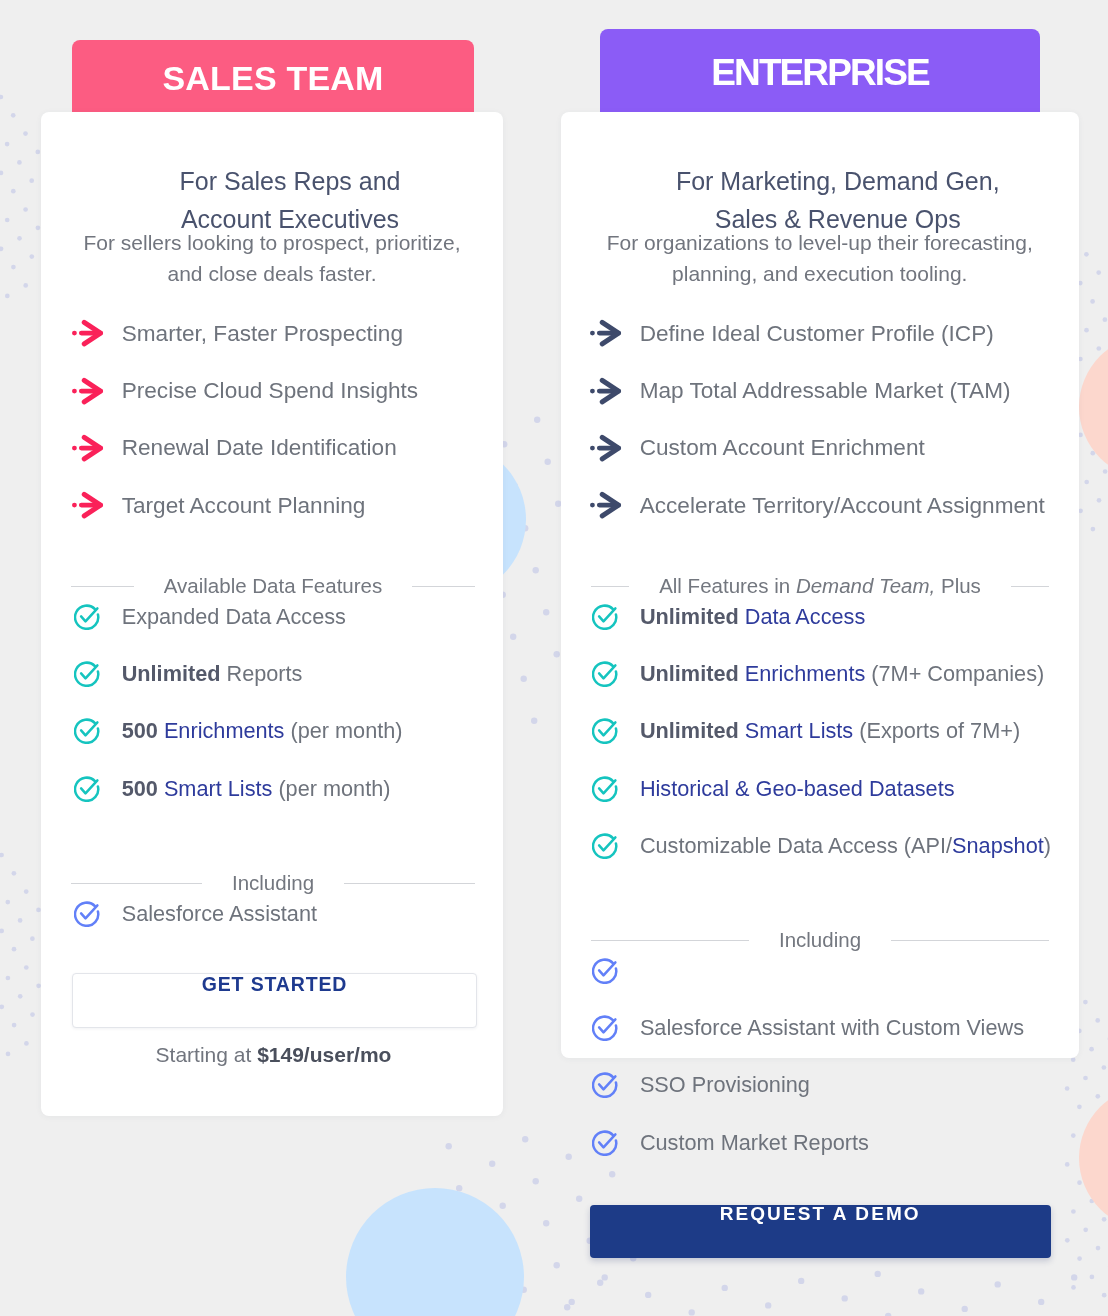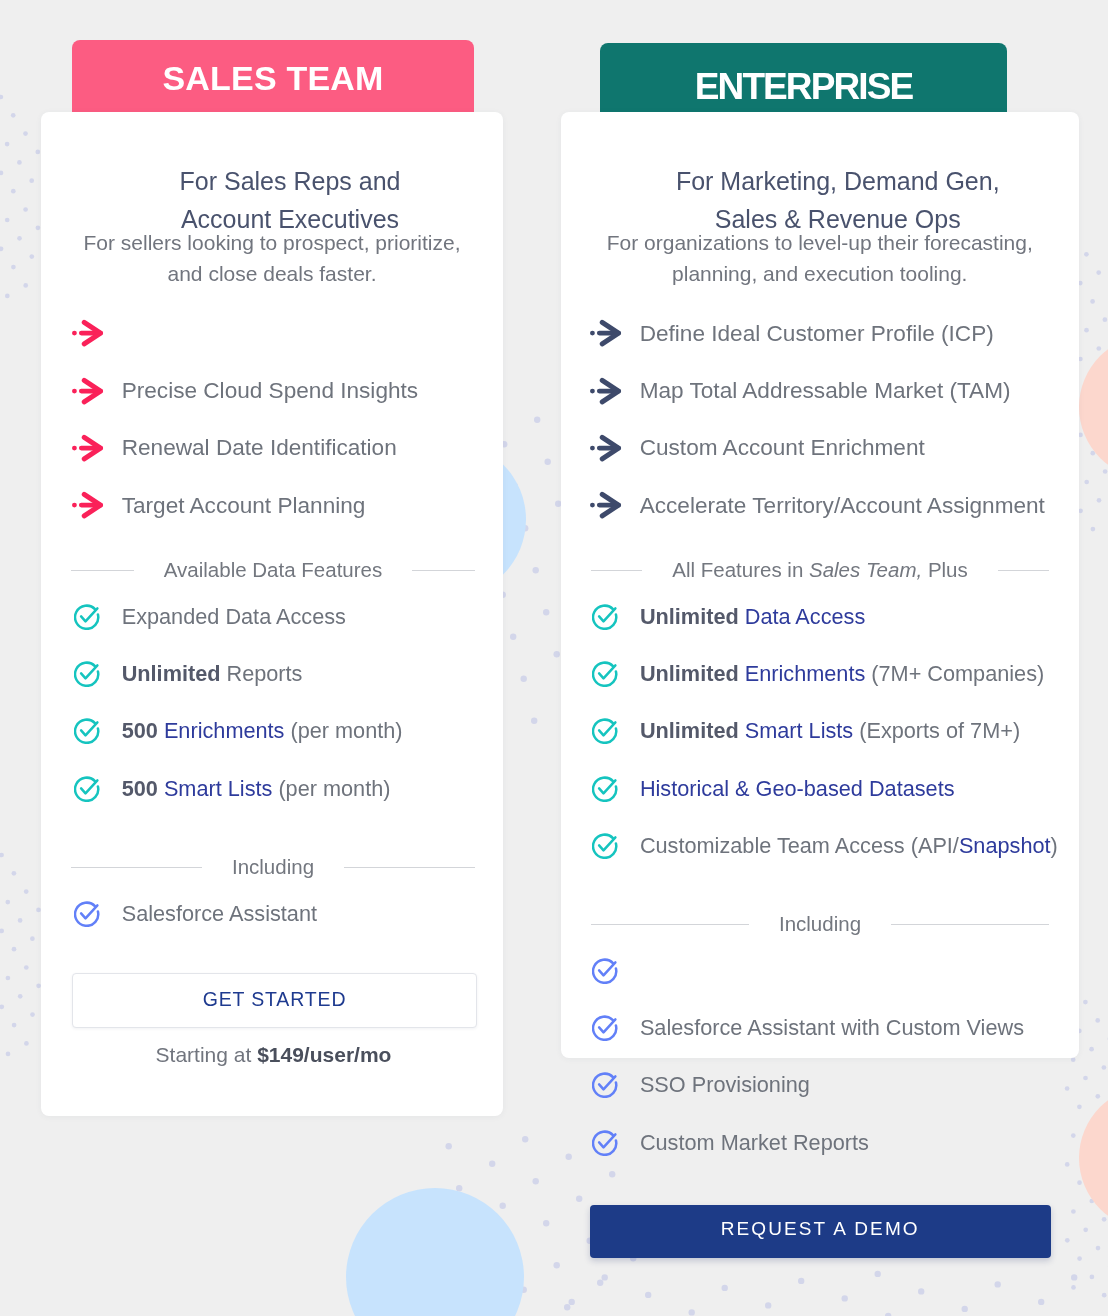--- a/index.html
+++ b/index.html
@@ -21,35 +21,35 @@
          font-weight:400;line-height:38px;}
   p.sub{margin:0;text-align:center;color:#71757e;font-size:21px;
         font-weight:400;line-height:31px;}
 
   .arrow-list{margin:0;padding:0;list-style:none;}
   .arrow-item{display:flex;align-items:center;height:57.4px;}
   .arrow-item .ico{width:32px;display:flex;align-items:center;}
   .arrow-item .lbl{color:#6e737c;font-size:22.6px;line-height:26px;margin-left:18px;
                    white-space:nowrap;}
 
-  .divider{display:flex;align-items:center;height:20px;}
+  .divider{display:flex;align-items:center;height:20px;margin-top:16px;}
   .divider .line{height:1px;background:#d3d5d9;flex:1 1 auto;}
   .divider .dtxt{color:#73777f;font-size:20.5px;white-space:nowrap;padding:0 30px;
                  line-height:20px;}
 
   .feat-list{margin:0;padding:0;list-style:none;}
   .feat-item{display:flex;align-items:center;height:57.4px;}
   .feat-item .ico{width:26px;display:flex;align-items:center;}
   .feat-item .lbl{color:#6e737c;font-size:21.7px;line-height:26px;margin-left:22px;
                   white-space:nowrap;}
   .lbl b{font-weight:bold;color:#54596a;}
   .lbl .lnk{color:#2e3b9c;}
 
-  .cta{position:absolute;display:flex;align-items:center;justify-content:center;
-       font-weight:normal;letter-spacing:2.1px;border-radius:4px;cursor:pointer;}
+  .cta{position:absolute;display:flex;justify-content:center;
+       font-weight:bold;letter-spacing:2.1px;border-radius:4px;cursor:pointer;}
   .cta.outline{background:#fff;border:1px solid #e3e5ea;color:#1e3a8f;font-size:19.5px;
                letter-spacing:0.85px;box-shadow:0 1px 3px rgba(60,70,100,.07);}
   .cta.solid{background:#1d3b87;color:#fff;font-size:19px;letter-spacing:2.1px;
              border-radius:4px;box-shadow:0 3px 6px rgba(40,55,110,.22);}
   .cta.solid span{position:relative;top:-2px;}
   .cta.outline span{position:relative;top:-1px;}
   .price{position:absolute;text-align:center;color:#71757e;font-size:21px;
          line-height:21px;}
   .price b{color:#4a4f5c;font-weight:bold;}
 </style>
@@ -239,20 +239,21 @@
 
   <ul class="arrow-list" style="position:absolute;left:30.7px;top:193px;width:420px;">
       <li class="arrow-item">
         <span class="ico">
           <svg width="33" height="29" viewBox="0 0 33 29">
             <circle cx="2.5" cy="14.1" r="2.5" fill="#fa2159"></circle>
             <path d="M9.7 14.1 H29.4" fill="none" stroke="#fa2159" stroke-width="5.1" stroke-linecap="round"></path>
             <path d="M12.6 3.0 L29.4 14.1 L12.6 25.2" fill="none" stroke="#fa2159" stroke-width="5.1" stroke-linecap="round" stroke-linejoin="round"></path>
           </svg>
         </span>
+        <span class="lbl">Smarter, Faster Prospecting</span>
       </li>
       <li class="arrow-item">
         <span class="ico">
           <svg width="33" height="29" viewBox="0 0 33 29">
             <circle cx="2.5" cy="14.1" r="2.5" fill="#fa2159"></circle>
             <path d="M9.7 14.1 H29.4" fill="none" stroke="#fa2159" stroke-width="5.1" stroke-linecap="round"></path>
             <path d="M12.6 3.0 L29.4 14.1 L12.6 25.2" fill="none" stroke="#fa2159" stroke-width="5.1" stroke-linecap="round" stroke-linejoin="round"></path>
           </svg>
         </span>
         <span class="lbl">Precise Cloud Spend Insights</span>
@@ -343,21 +344,21 @@
     </ul>
 
   <div class="cta outline" style="left:31px;top:861px;width:403px;height:53px;">
     <span>GET STARTED</span>
   </div>
   <div class="price" style="left:31px;top:932px;width:403px;">
     <span>Starting at </span><b>$149/user/mo</b>
   </div>
 </div>
 
-<div class="badge" style="left:600px;top:43px;width:407px;height:87px;background:#0f766e;font-size:37px;line-height:74px;letter-spacing:-1.9px;">
+<div class="badge" style="left:600px;top:29px;width:440px;height:87px;background:#8b5cf6;font-size:37px;line-height:74px;letter-spacing:-1.9px;">
   <span>ENTERPRISE</span>
 </div>
 <div class="card" style="left:561px;top:112px;width:517.5px;height:946px;">
 
   <h2 class="ttl" style="position:absolute;left:0;top:32px;width:517.5px;">
     <span>For Marketing, Demand Gen,</span><br>
     <span>Sales &amp; Revenue Ops</span>
   </h2>
   <p class="sub" style="position:absolute;left:0;top:114.5px;width:517.5px;">
     <span>For organizations to level-up their forecasting,</span><br>
@@ -402,21 +403,21 @@
             <path d="M9.7 14.1 H29.4" fill="none" stroke="#3e4a6b" stroke-width="5.1" stroke-linecap="round"></path>
             <path d="M12.6 3.0 L29.4 14.1 L12.6 25.2" fill="none" stroke="#3e4a6b" stroke-width="5.1" stroke-linecap="round" stroke-linejoin="round"></path>
           </svg>
         </span>
         <span class="lbl">Accelerate Territory/Account Assignment</span>
       </li>
     </ul>
 
   <div class="divider" style="position:absolute;left:30px;top:448px;width:458px;">
       <span class="line"></span>
-      <span class="dtxt"><span>All Features in </span><i>Sales Team,</i><span> Plus</span></span>
+      <span class="dtxt"><span>All Features in </span><i>Demand Team,</i><span> Plus</span></span>
       <span class="line"></span>
     </div>
 
   <ul class="feat-list" style="position:absolute;left:30.9px;top:476px;width:480px;">
       <li class="feat-item">
         <span class="ico">
           <svg width="26" height="26" viewBox="0 0 26 26">
             <path d="M23.9 10.4 A11.6 11.6 0 1 1 21.2 5.4" fill="none" stroke="#15c4bf" stroke-width="2.5" stroke-linecap="round"></path>
             <path d="M7.1 12.4 L11.5 17.3 L23.4 4.3" fill="none" stroke="#15c4bf" stroke-width="2.5" stroke-linecap="round" stroke-linejoin="round"></path>
           </svg>
@@ -450,21 +451,21 @@
         </span>
         <span class="lbl"><span class="lnk">Historical &amp; Geo-based Datasets</span></span>
       </li>
       <li class="feat-item">
         <span class="ico">
           <svg width="26" height="26" viewBox="0 0 26 26">
             <path d="M23.9 10.4 A11.6 11.6 0 1 1 21.2 5.4" fill="none" stroke="#15c4bf" stroke-width="2.5" stroke-linecap="round"></path>
             <path d="M7.1 12.4 L11.5 17.3 L23.4 4.3" fill="none" stroke="#15c4bf" stroke-width="2.5" stroke-linecap="round" stroke-linejoin="round"></path>
           </svg>
         </span>
-        <span class="lbl"><span>Customizable Team Access (API/</span><span class="lnk">Snapshot</span><span>)</span></span>
+        <span class="lbl"><span>Customizable Data Access (API/</span><span class="lnk">Snapshot</span><span>)</span></span>
       </li>
     </ul>
 
   <div class="divider" style="position:absolute;left:30px;top:802px;width:458px;">
       <span class="line"></span>
       <span class="dtxt"><span>Including</span></span>
       <span class="line"></span>
     </div>
 
   <ul class="feat-list" style="position:absolute;left:30.9px;top:830px;width:480px;">

